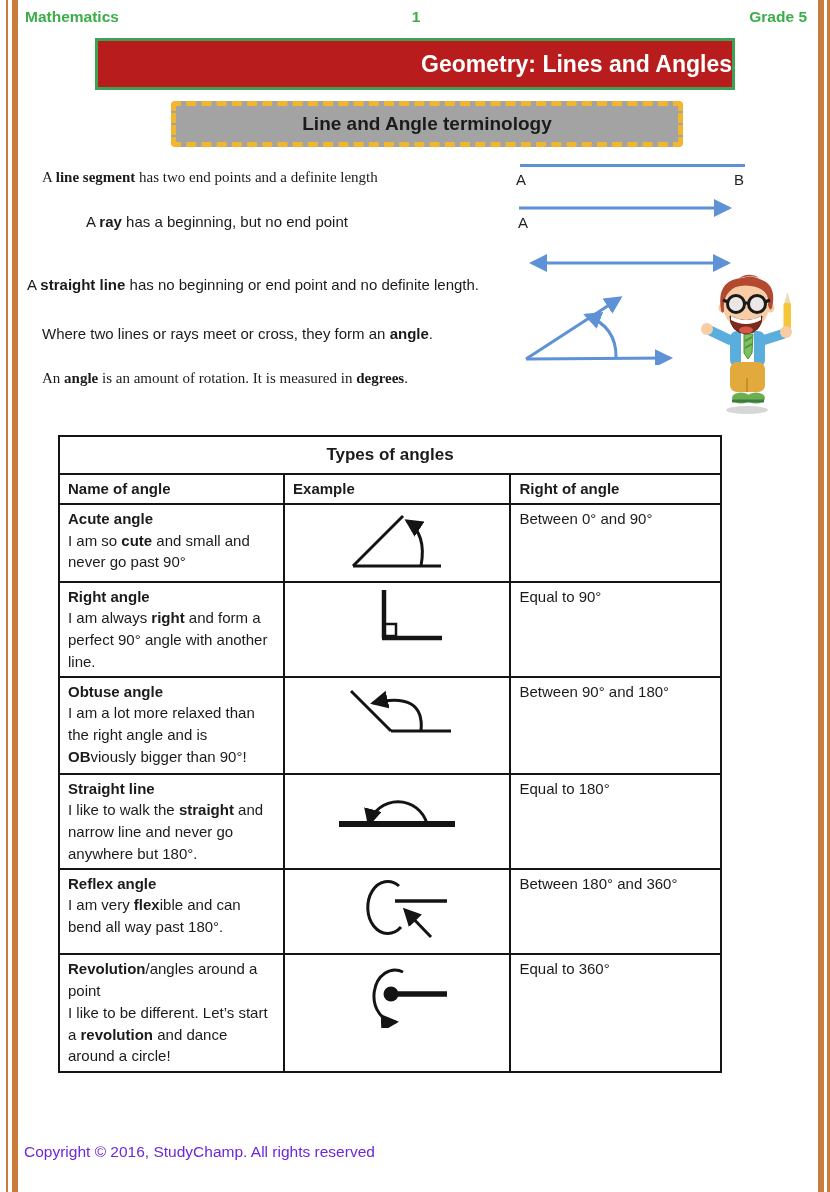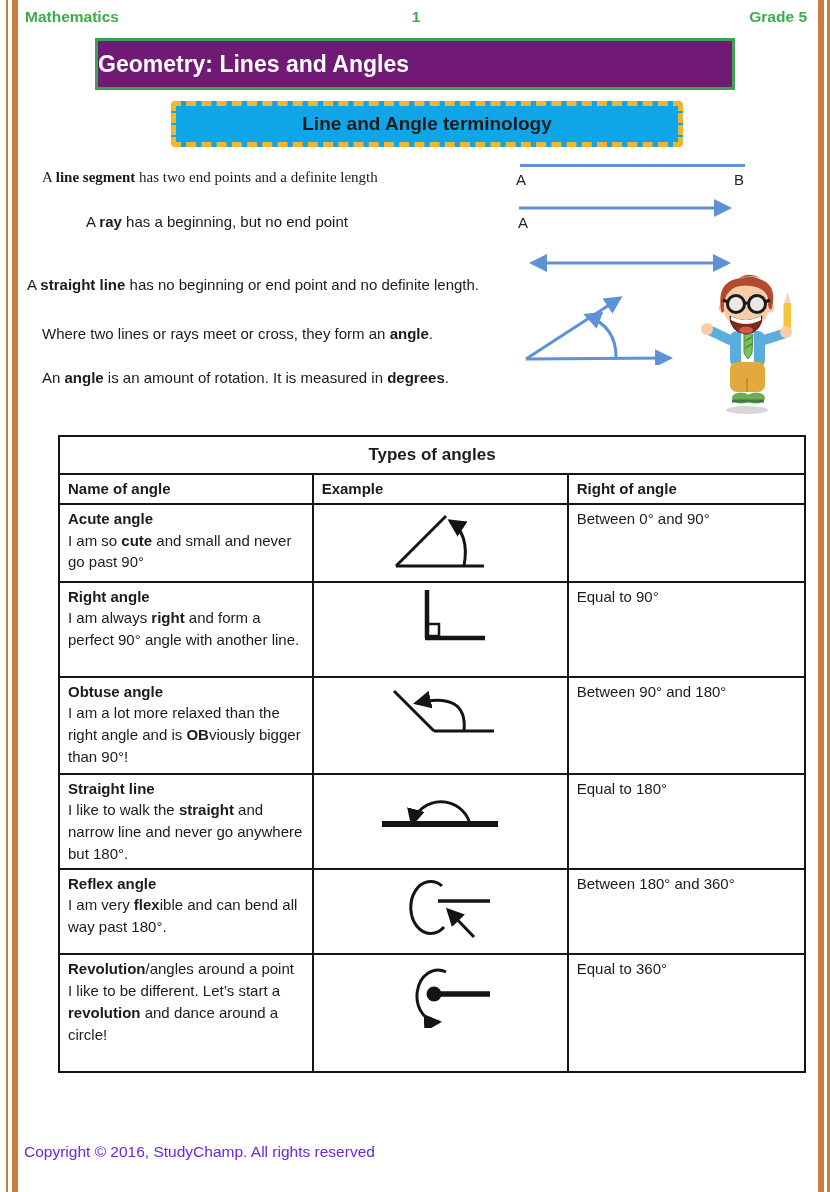--- a/index.html
+++ b/index.html
@@ -13,40 +13,40 @@
   .vr-thick{left:818px;width:6px;}
   .vr-thin{left:827px;width:3px;}
 
   .hdr{position:absolute;left:25px;top:8px;width:782px;display:flex;
        color:#3cad49;font-weight:bold;font-size:15.5px;}
   .hdr span{flex:1;}
   .hdr .c{text-align:center;}
   .hdr .r{text-align:right;}
 
   .banner{position:absolute;left:95px;top:38px;width:634px;height:46px;
-    background:#701a75;border:3px solid #3da253;color:#fff;font-weight:bold;
-    font-size:23px;display:flex;align-items:center;justify-content:flex-start;}
+    background:#b91c1c;border:3px solid #3da253;color:#fff;font-weight:bold;
+    font-size:23px;display:flex;align-items:center;justify-content:flex-end;}
 
   .subtitle{position:absolute;left:171px;top:101px;width:502px;height:36px;
-    border:5px dashed #f1b52f;border-radius:4px;background:#0ea5e9;
+    border:5px dashed #f1b52f;border-radius:4px;background:#a3a3a3;
     font-weight:bold;font-size:19px;display:flex;align-items:center;justify-content:center;}
 
   .intro-text{position:absolute;font-size:15px;line-height:1.38;}
   .intro-text b, .cell b{font-weight:bold;}
   .t1{left:42px;top:167px;width:470px;font-family:Liberation Serif, serif;}
   .t2{left:42px;top:212px;width:470px;margin-left:44px;}
   .t3{left:27px;top:251px;width:478px;margin-top:24px;}
   .t4{left:42px;top:324px;width:462px;}
-  .t5{left:42px;top:368px;width:478px;}
+  .t5{left:42px;top:368px;width:478px;font-family:Liberation Serif, serif;}
 
   .seg-line{position:absolute;left:520px;top:164px;width:225px;height:3px;background:#5e91d6;}
   .seg-label{position:absolute;font-size:15px;color:#222;}
   .dg{position:absolute;}
 
-  .angles-table{position:absolute;left:58px;top:435px;width:748px;
+  .angles-table{position:absolute;left:58px;top:435px;width:664px;
     border-collapse:collapse;table-layout:fixed;font-size:15px;}
   .angles-table td{border:2px solid #151515;padding:3px 8px;vertical-align:top;line-height:1.45;}
   .tbl-title{font-weight:bold;font-size:17px;text-align:center;height:30px;vertical-align:middle !important;}
   .col-h{font-weight:bold;height:20px;}
   .ex-cell{text-align:center;}
   .r1 td{height:66px;} .r2 td{height:87px;} .r3 td{height:89px;}
   .r4 td{height:86px;} .r5 td{height:64px;} .r6 td{height:110px;}
 
   .footer{position:absolute;left:24px;top:1143px;font-size:15.5px;color:#6d28d9;}
 </style>

